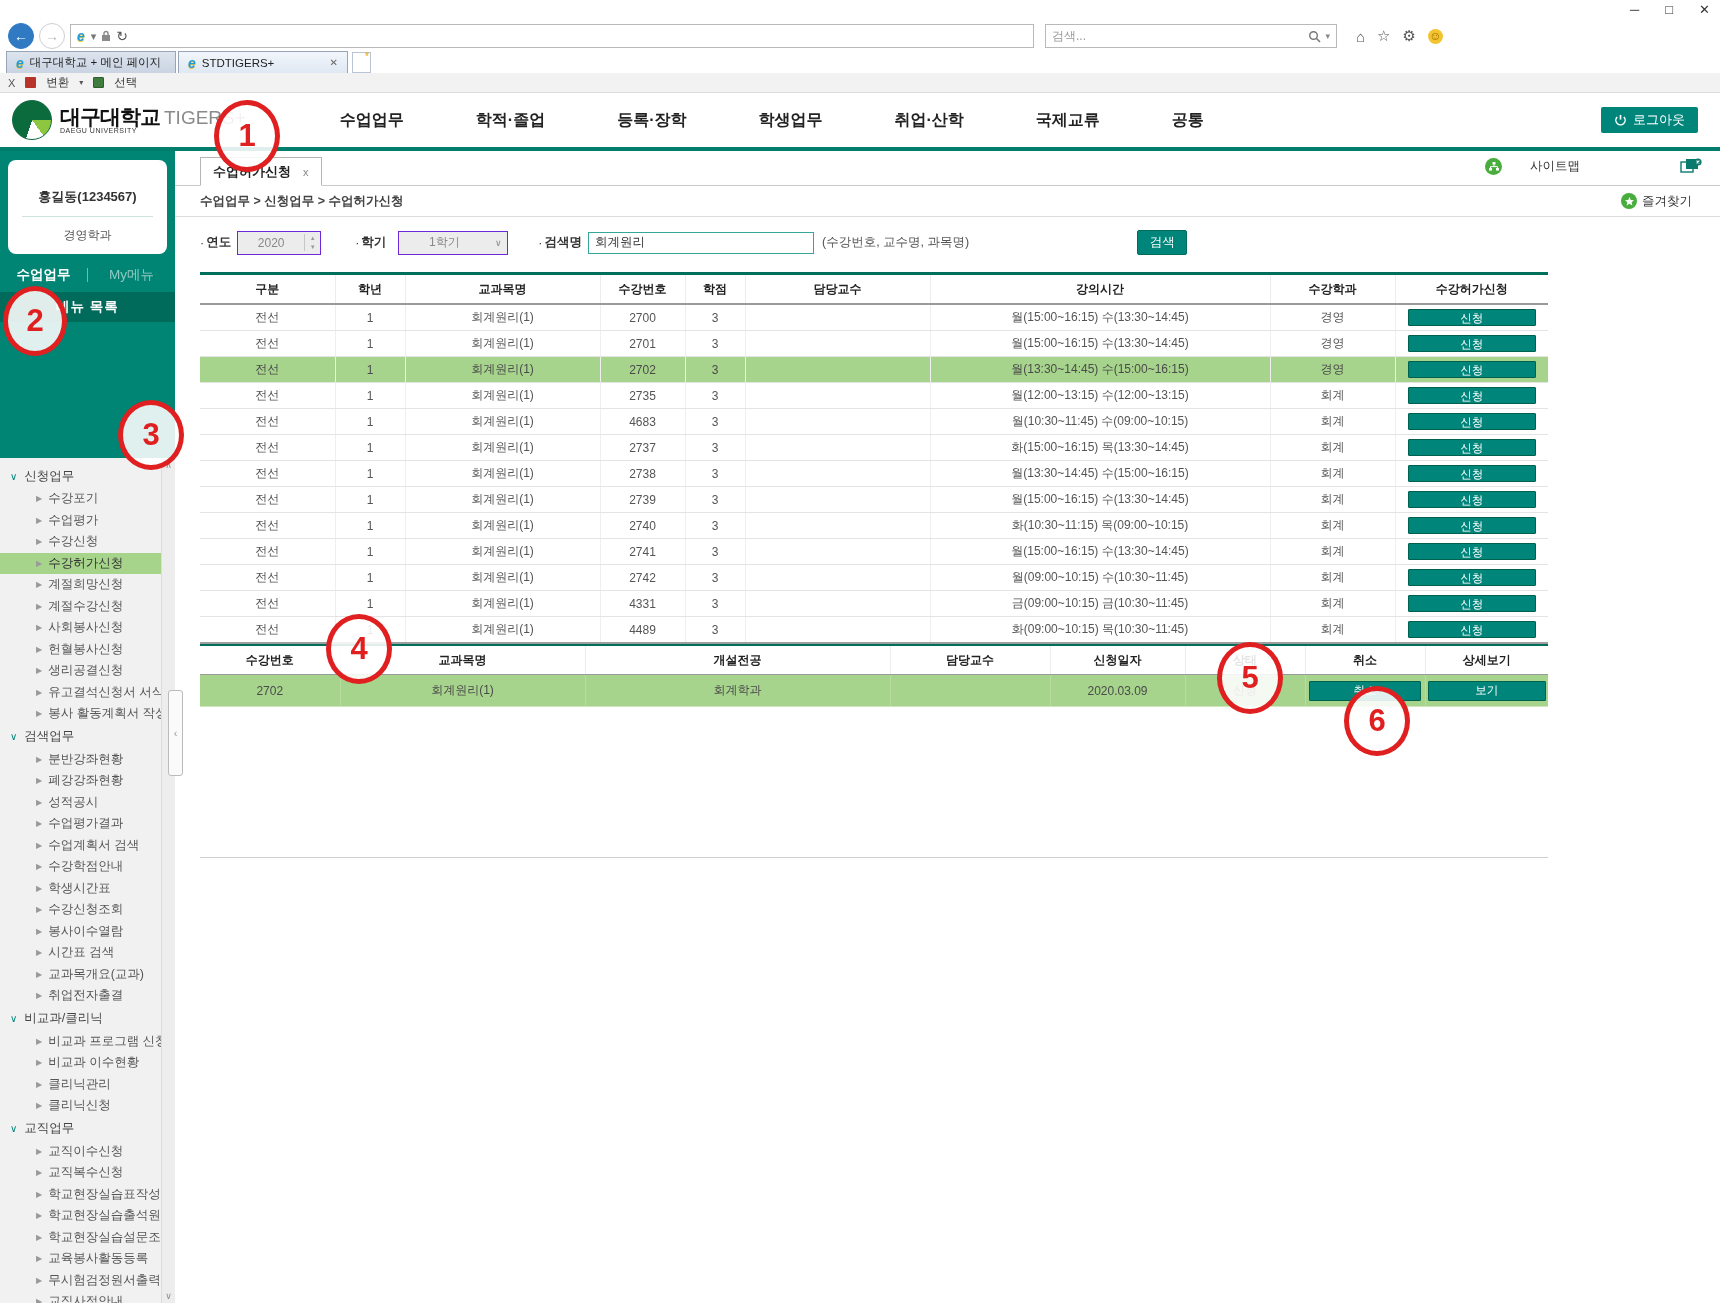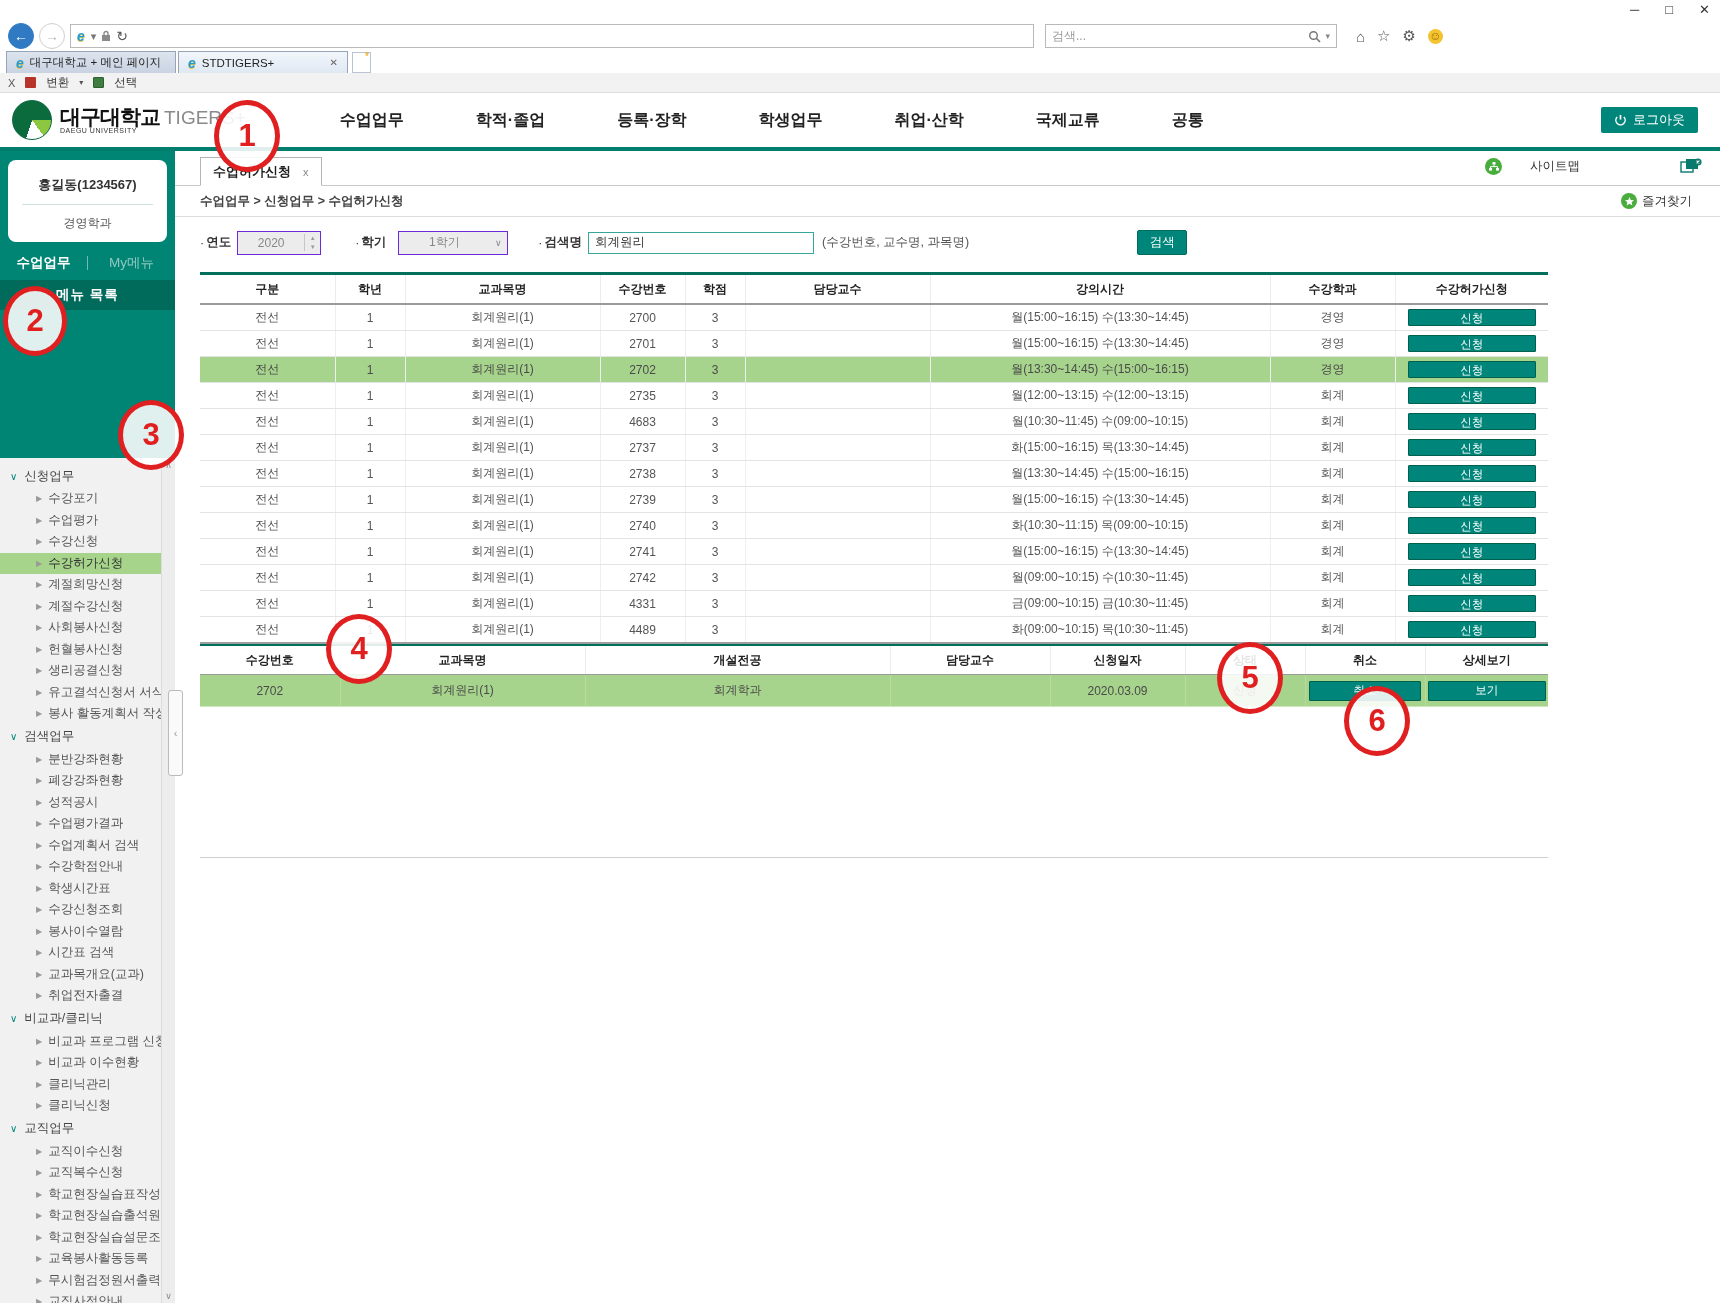--- a/index.html
+++ b/index.html
@@ -42,21 +42,21 @@
   .logo-kr{font-size:21px;font-weight:bold;color:#111;letter-spacing:-1px;}
   .logo-en{font-size:7px;color:#333;letter-spacing:.5px;}
   .logo-brand{font-size:19px;color:#8a8a8a;margin-left:4px;letter-spacing:0;}
   .gnb{display:flex;margin-left:58px;gap:0;}
   .gnb .navitem{font-size:16px;font-weight:bold;color:#222;padding:8px 36px;cursor:pointer;white-space:nowrap;}
   .logoutbtn{margin-left:auto;margin-right:22px;background:#00857a;color:#fff;font-size:13px;border:none;border-radius:2px;height:26px;padding:0 13px;display:flex;align-items:center;gap:6px;cursor:pointer;}
   .tealline{height:4px;background:#007d6c;}
   
   .layout{display:flex;height:1152px;}
   .sidebar{width:175px;background:#008474;position:relative;flex:0 0 auto;}
-  .usercard{margin:9px 8px 0 8px;background:#fff;border-radius:8px;text-align:center;padding:16px 4px 10px 4px;}
+  .usercard{margin:9px 8px 0 8px;background:#fff;border-radius:8px;text-align:center;padding:28px 4px 10px 4px;}
   .uname{font-size:13px;font-weight:bold;color:#333;}
   .usep{border-top:1px solid #cfe3de;margin:10px 10px;}
   .udept{font-size:12px;color:#555;}
   .sbtabs{display:flex;align-items:center;height:34px;margin-top:4px;}
   .sbtab{flex:1;text-align:center;font-size:13.5px;cursor:pointer;}
   .sbtab.on{color:#fff;font-weight:bold;}
   .sbtab.off{color:rgba(255,255,255,.55);}
   .sbtabdiv{width:1px;height:14px;background:rgba(255,255,255,.45);}
   .menutitle{height:30px;background:#006a5b;color:#fff;font-size:13.5px;font-weight:bold;display:flex;align-items:center;justify-content:center;letter-spacing:1px;}
   .tree{position:absolute;top:307px;bottom:0;left:0;right:0;background:#f1f1f1;overflow:hidden;padding-top:6px;}

